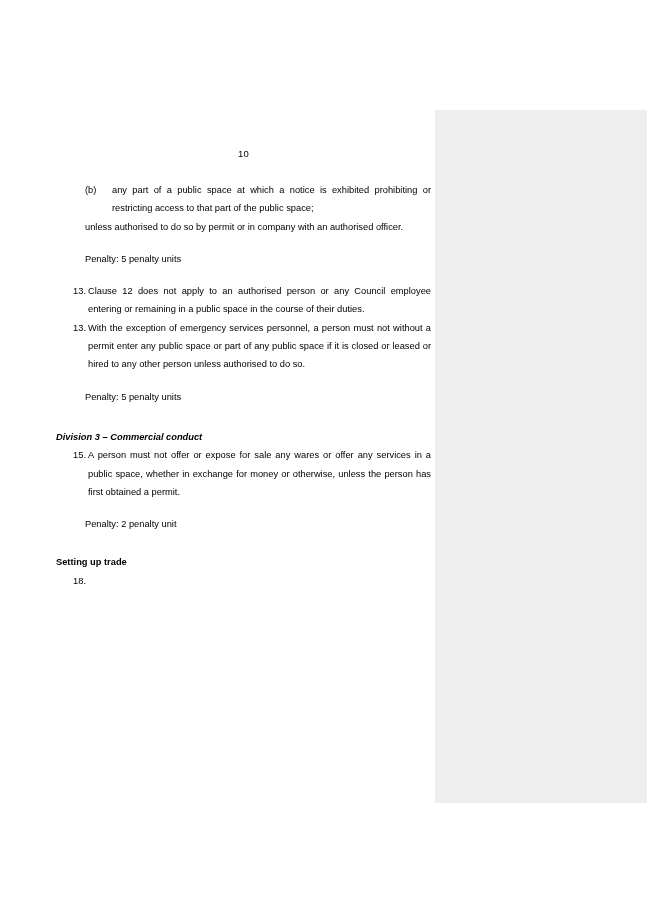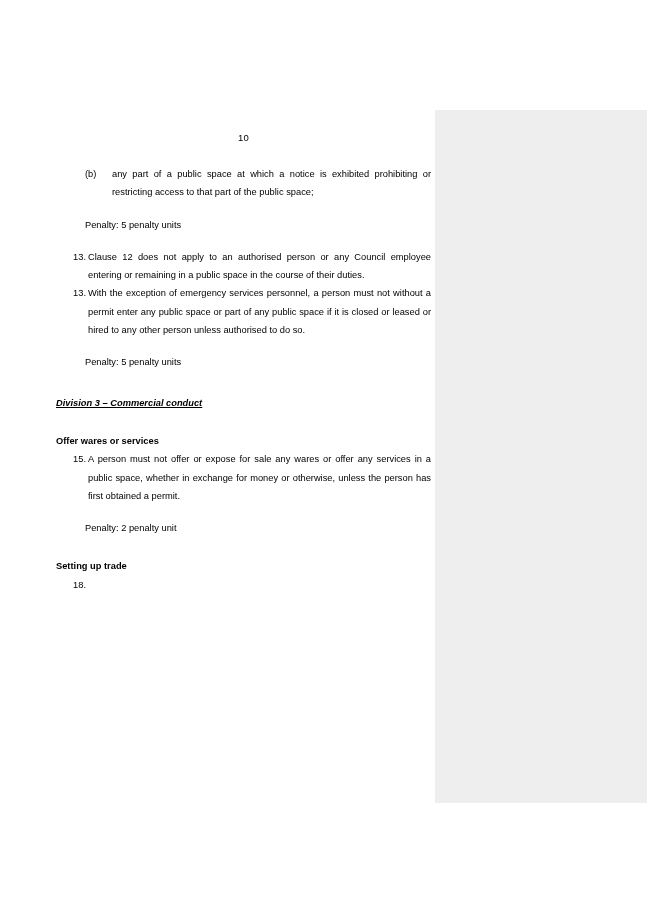--- a/index.html
+++ b/index.html
@@ -28,21 +28,21 @@
     position: absolute;
     left: 435px;
     top: 110px;
     width: 212px;
     height: 693px;
     background: #eeeeee;
   }
   .content {
     position: absolute;
     left: 56px;
-    top: 132px;
+    top: 148px;
     width: 375px;
   }
   .page-number {
     text-align: center;
     font-size: 9.5px;
     margin-bottom: 22px;
     letter-spacing: 0.2px;
   }
   .para {
     position: relative;
@@ -94,58 +94,57 @@
     margin-top: 20px;
     margin-bottom: 0;
   }
   .division {
     font-size: 9.3px;
     line-height: 18.3px;
     font-weight: bold;
     font-style: italic;
     margin-top: 22px;
     margin-bottom: 0;
-    text-decoration: underline;
   }
 </style>
 </head>
 <body>
 
 <div class="page">
 
   <div class="shade-panel"></div>
 
   <div class="content">
 
     <div class="page-number">10</div>
 
     <div class="para subclause">
       <span class="alpha">(b)</span>
       <span>any part of a public space at which a notice is exhibited prohibiting or restricting access to that part of the public space;</span>
     </div>
 
+    <div class="para plain">unless authorised to do so by permit or in company with an authorised officer.</div>
 
     <div class="para penalty">Penalty: 5 penalty units</div>
 
     <div class="para clause">
       <span class="num">13.</span>
       <span>Clause 12 does not apply to an authorised person or any Council employee entering or remaining in a public space in the course of their duties.</span>
     </div>
 
 
     <div class="para clause" style="margin-top:0">
       <span class="num">13.</span>
       <span>With the exception of emergency services personnel, a person must not without a permit enter any public space or part of any public space if it is closed or leased or hired to any other person unless authorised to do so.</span>
     </div>
 
     <div class="para penalty">Penalty: 5 penalty units</div>
 
     <div class="division">Division 3 – Commercial conduct</div>
 
-    <div class="heading">Offer wares or services</div>
 
     <div class="para clause" style="margin-top:0">
       <span class="num">15.</span>
       <span>A person must not offer or expose for sale any wares or offer any services in a public space, whether in exchange for money or otherwise, unless the person has first obtained a permit.</span>
     </div>
 
     <div class="para penalty">Penalty: 2 penalty unit</div>
 
     <div class="heading">Setting up trade</div>
 

